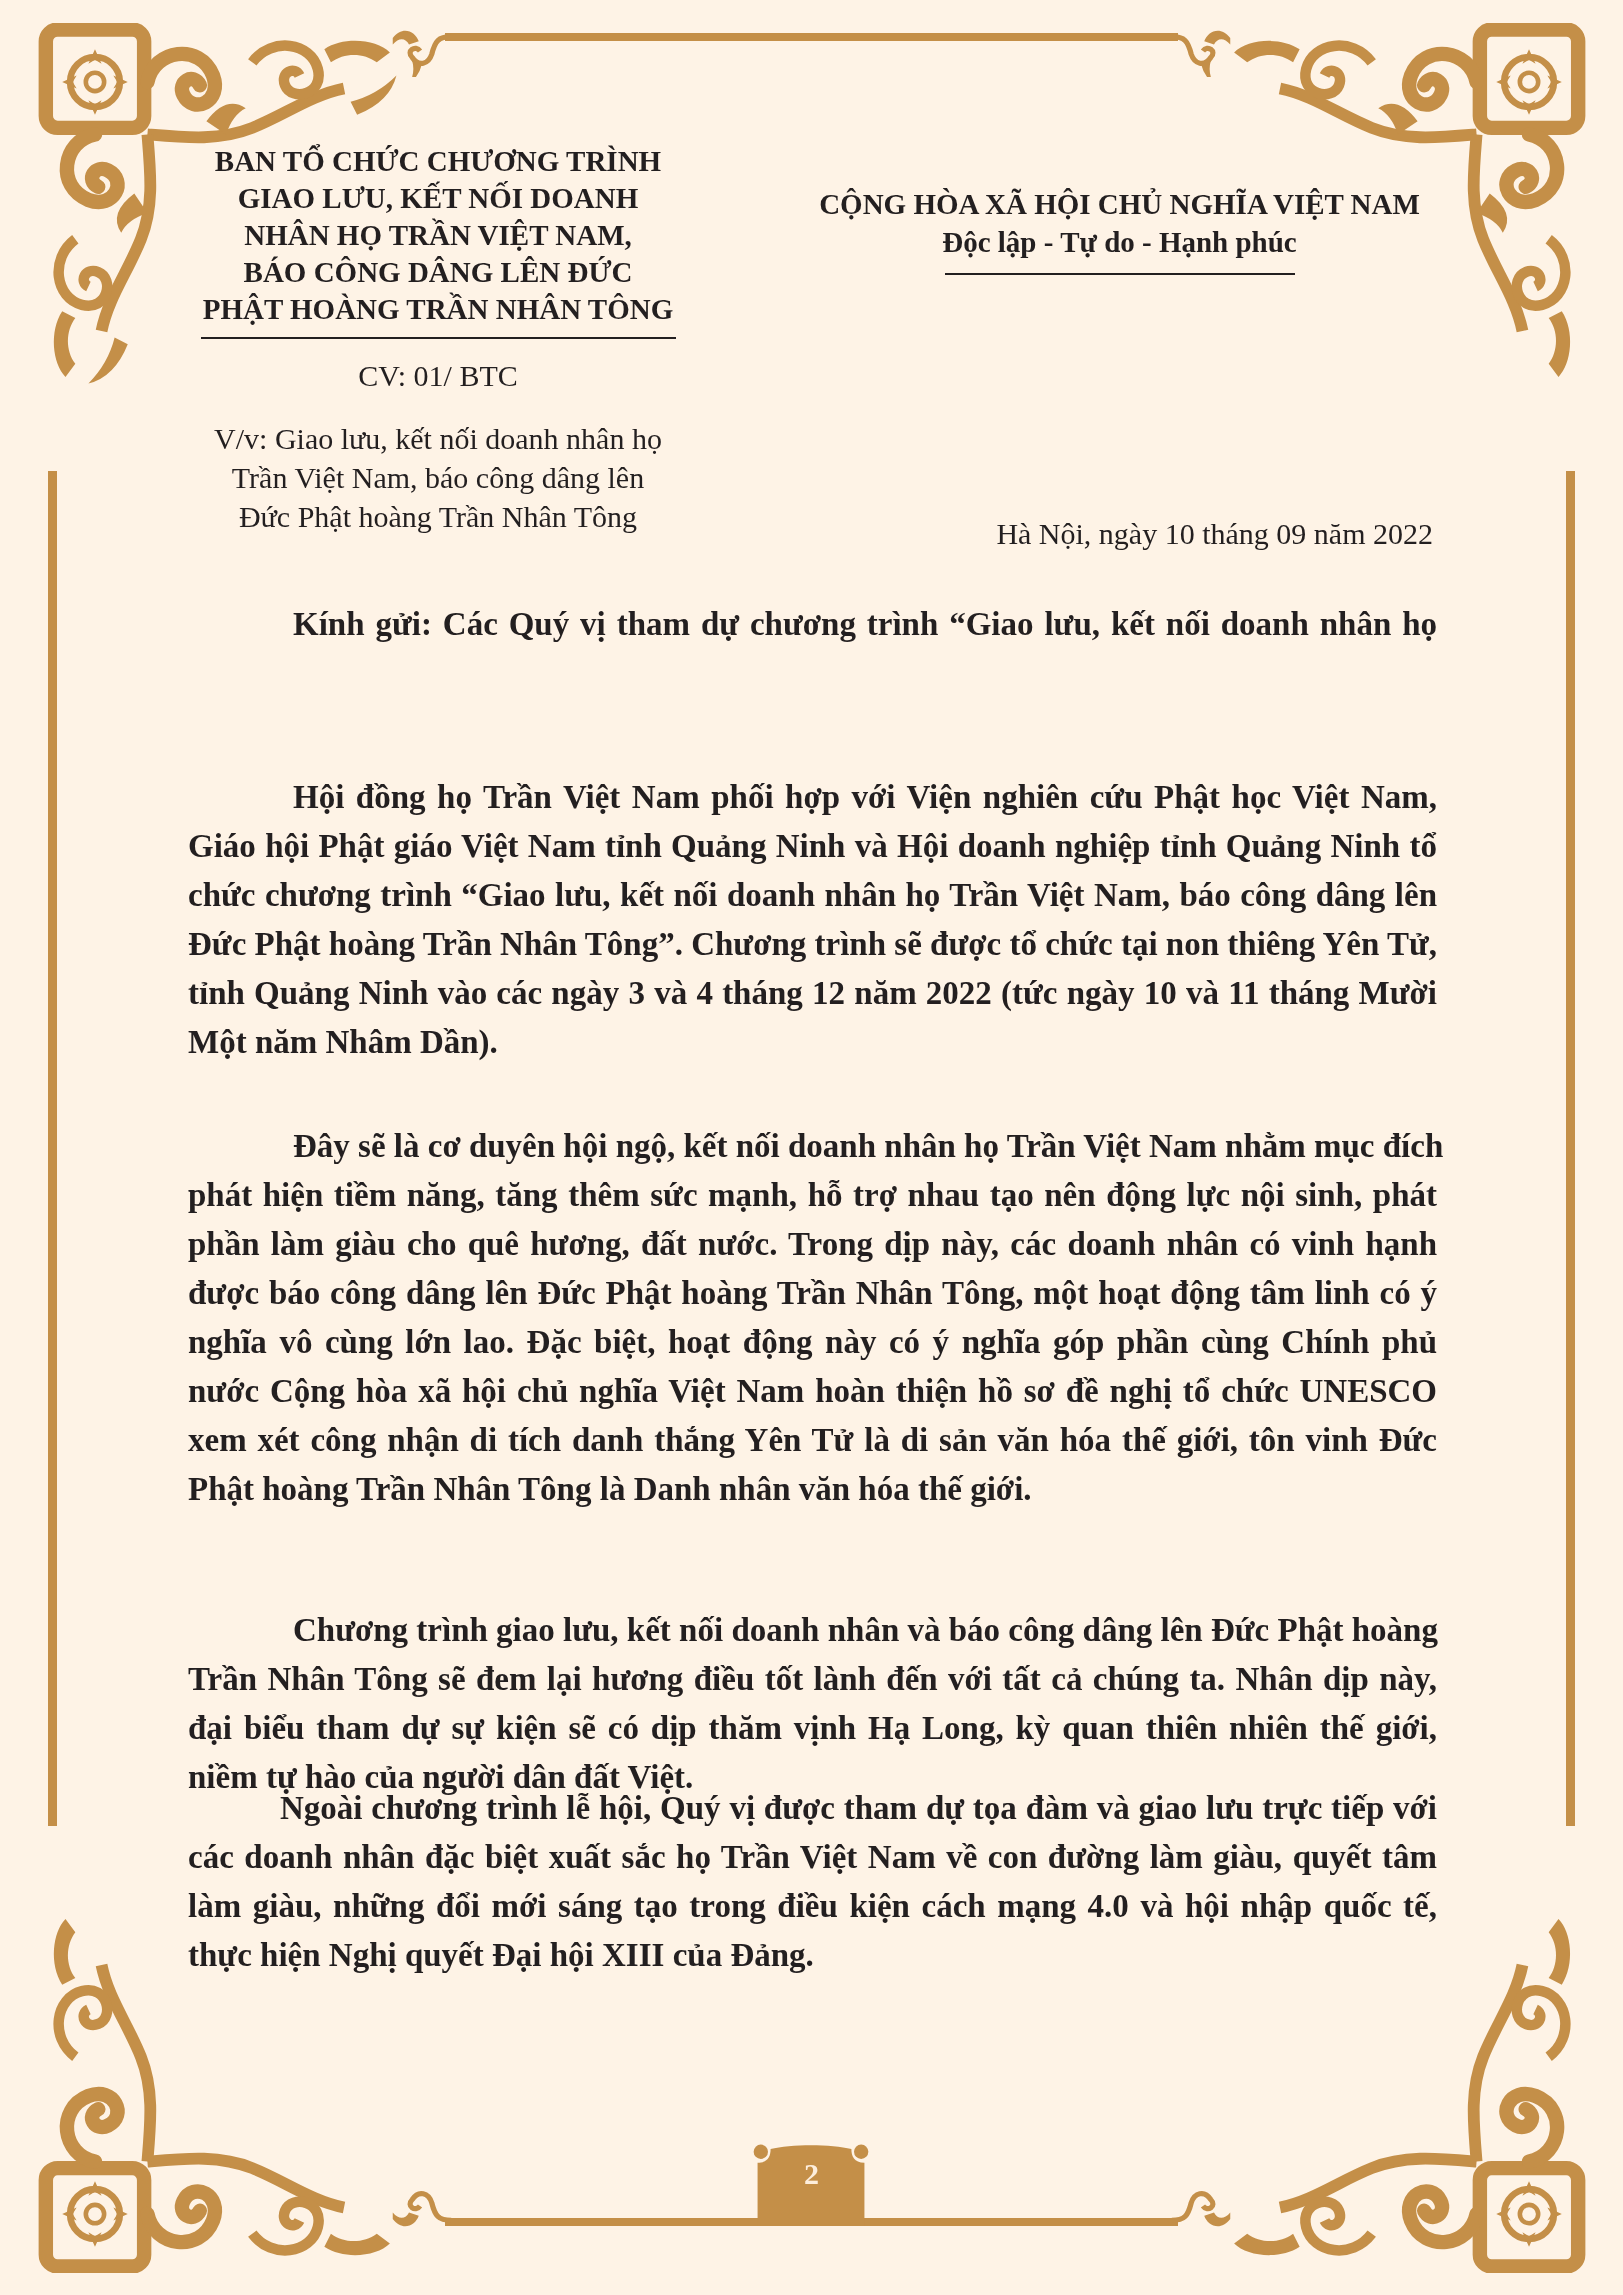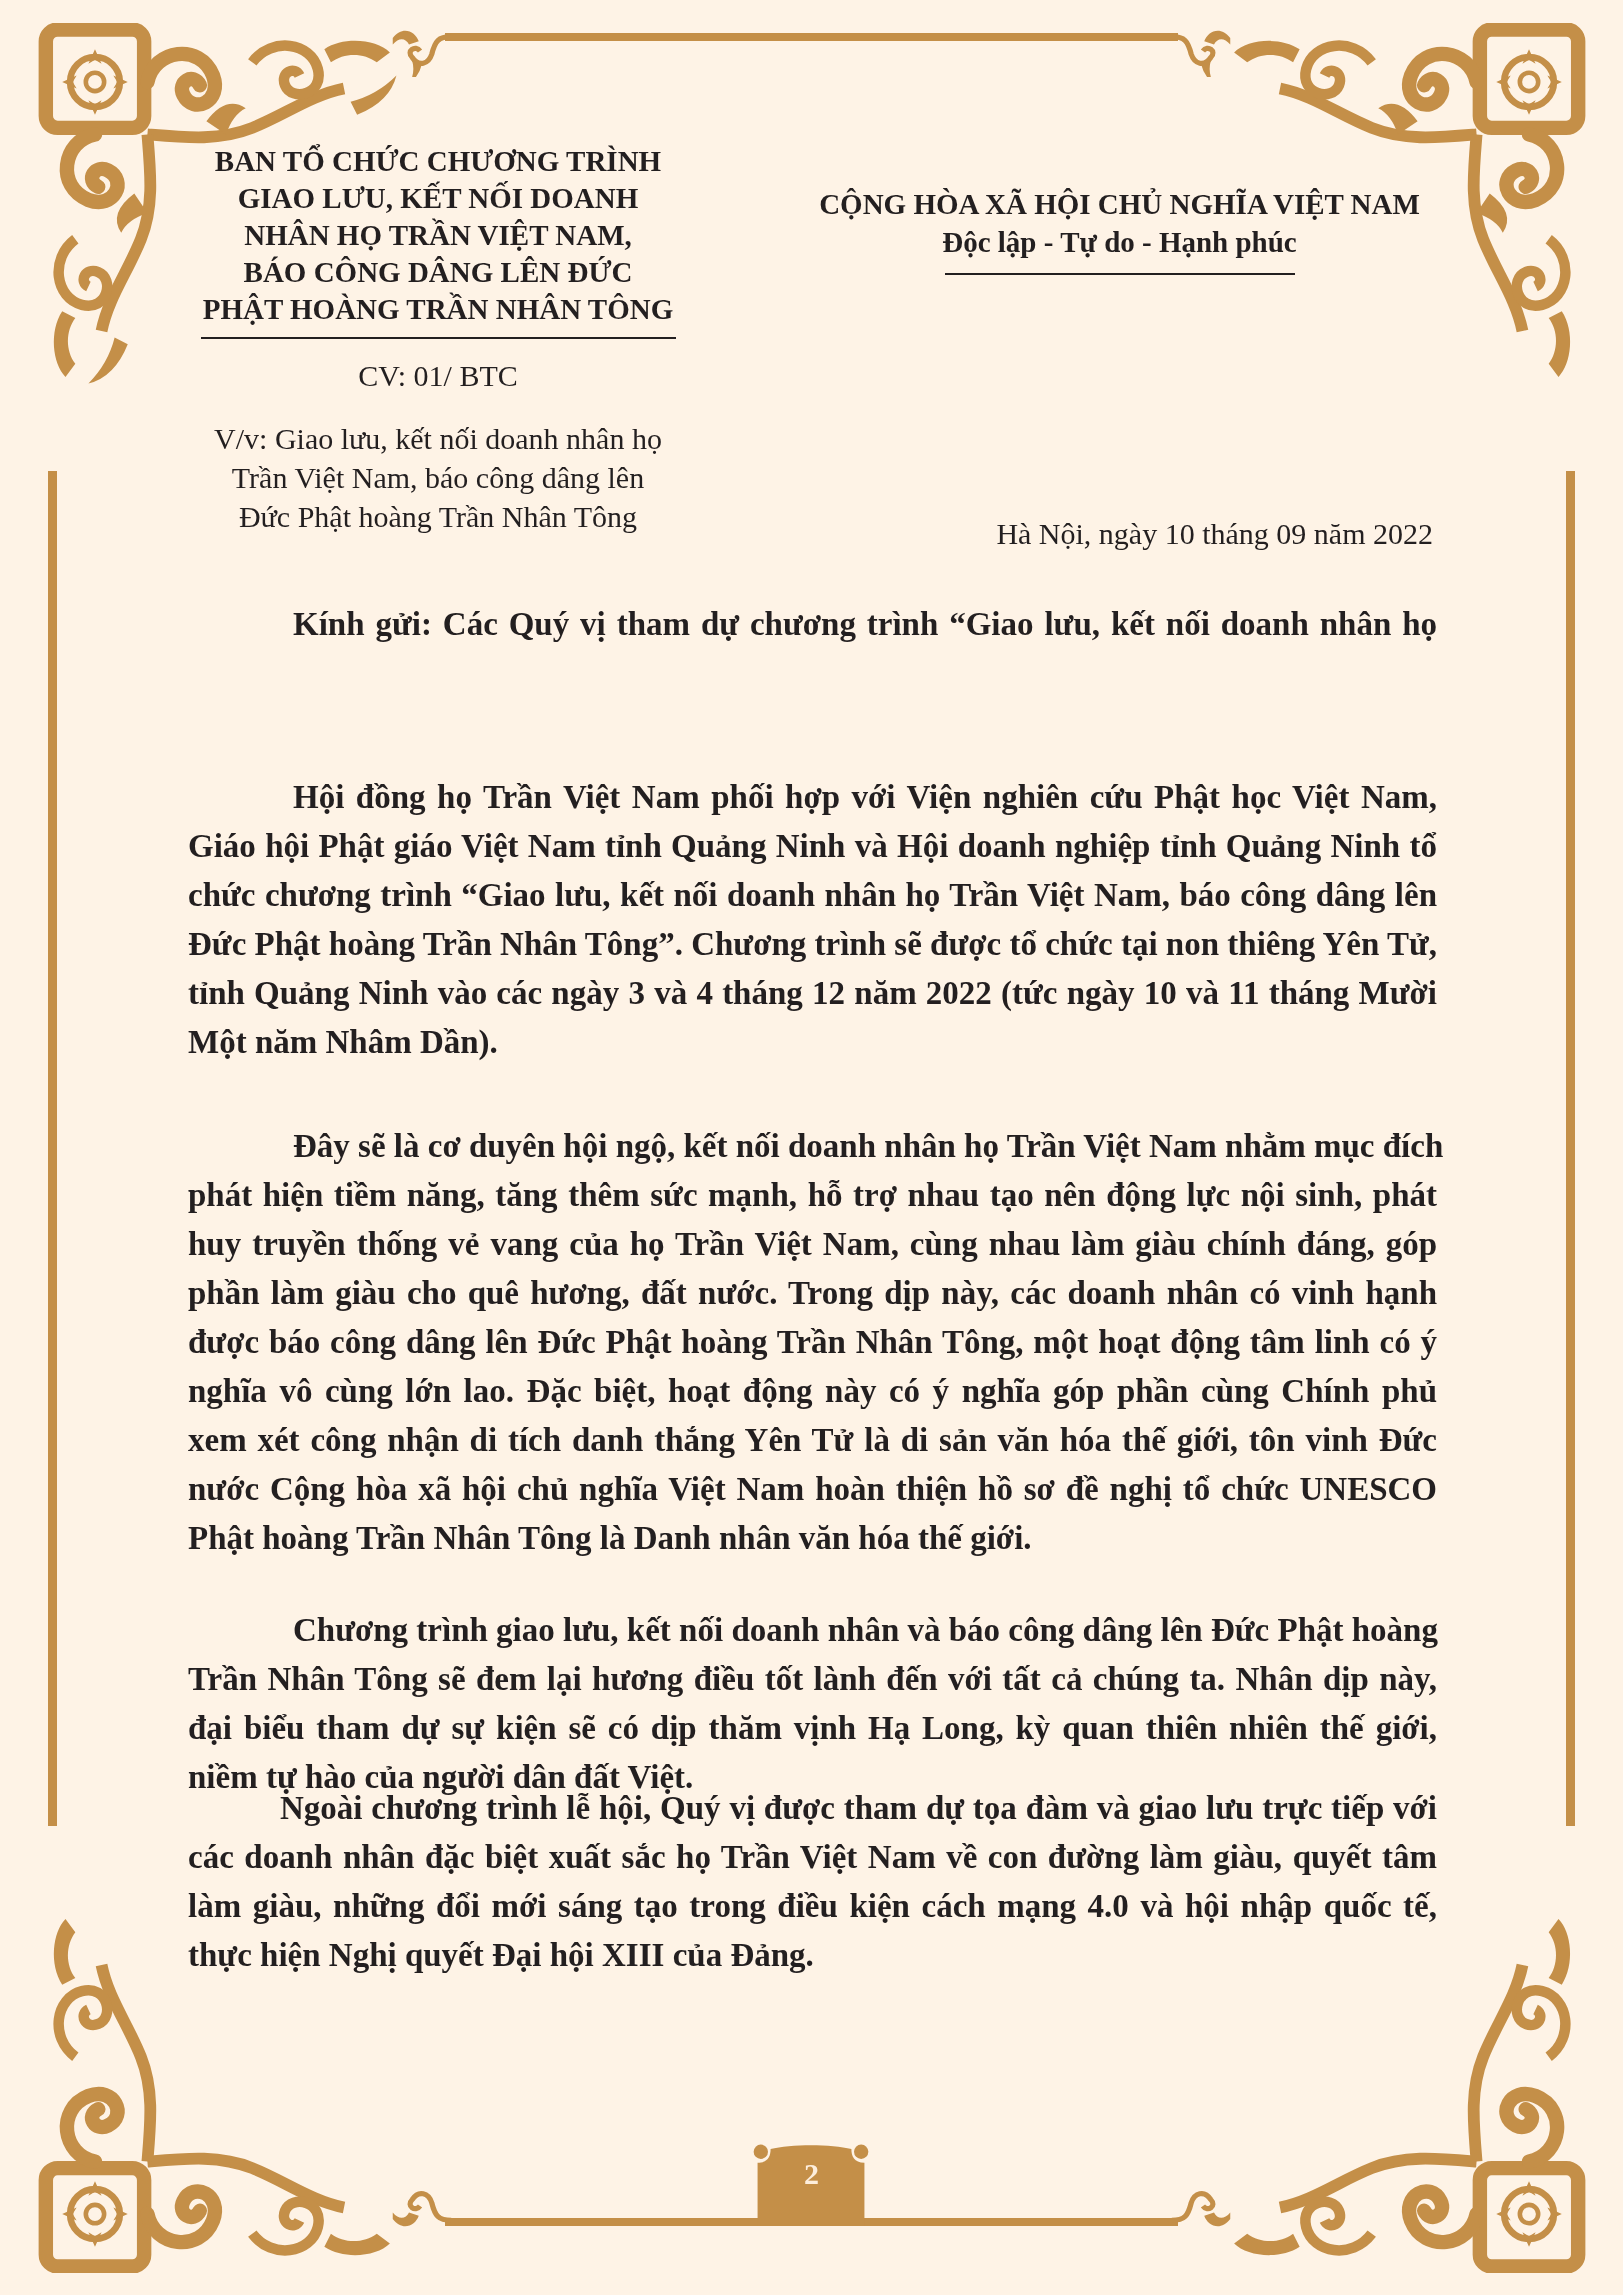--- a/index.html
+++ b/index.html
@@ -170,26 +170,25 @@
   <span class="ln">Giáo hội Phật giáo Việt Nam tỉnh Quảng Ninh và Hội doanh nghiệp tỉnh Quảng Ninh tổ</span>
   <span class="ln">chức chương trình “Giao lưu, kết nối doanh nhân họ Trần Việt Nam, báo công dâng lên</span>
   <span class="ln">Đức Phật hoàng Trần Nhân Tông”. Chương trình sẽ được tổ chức tại non thiêng Yên Tử,</span>
   <span class="ln">tỉnh Quảng Ninh vào các ngày 3 và 4 tháng 12 năm 2022 (tức ngày 10 và 11 tháng Mười</span>
   <span class="ln last">Một năm Nhâm Dần).</span>
 </div>
 
 <div class="body-text" style="top:1108px;margin-top:14px;">
   <span class="ln indent">Đây sẽ là cơ duyên hội ngộ, kết nối doanh nhân họ Trần Việt Nam nhằm mục đích</span>
   <span class="ln">phát hiện tiềm năng, tăng thêm sức mạnh, hỗ trợ nhau tạo nên động lực nội sinh, phát</span>
-  <span class="ln">huy truyền thống vẻ vang của họ Trần Việt Nam, cùng nhau làm giàu chính đáng, góp</span>
   <span class="ln">phần làm giàu cho quê hương, đất nước. Trong dịp này, các doanh nhân có vinh hạnh</span>
   <span class="ln">được báo công dâng lên Đức Phật hoàng Trần Nhân Tông, một hoạt động tâm linh có ý</span>
   <span class="ln">nghĩa vô cùng lớn lao. Đặc biệt, hoạt động này có ý nghĩa góp phần cùng Chính phủ</span>
+  <span class="ln">nước Cộng hòa xã hội chủ nghĩa Việt Nam hoàn thiện hồ sơ đề nghị tổ chức UNESCO</span>
   <span class="ln">xem xét công nhận di tích danh thắng Yên Tử là di sản văn hóa thế giới, tôn vinh Đức</span>
-  <span class="ln">nước Cộng hòa xã hội chủ nghĩa Việt Nam hoàn thiện hồ sơ đề nghị tổ chức UNESCO</span>
   <span class="ln last">Phật hoàng Trần Nhân Tông là Danh nhân văn hóa thế giới.</span>
 </div>
 
 <div class="body-text" style="top:1606px;">
   <span class="ln indent">Chương trình giao lưu, kết nối doanh nhân và báo công dâng lên Đức Phật hoàng</span>
   <span class="ln">Trần Nhân Tông sẽ đem lại hương điều tốt lành đến với tất cả chúng ta. Nhân dịp này,</span>
   <span class="ln">đại biểu tham dự sự kiện sẽ có dịp thăm vịnh Hạ Long, kỳ quan thiên nhiên thế giới,</span>
   <span class="ln last">niềm tự hào của người dân đất Việt.</span>
 </div>
 

